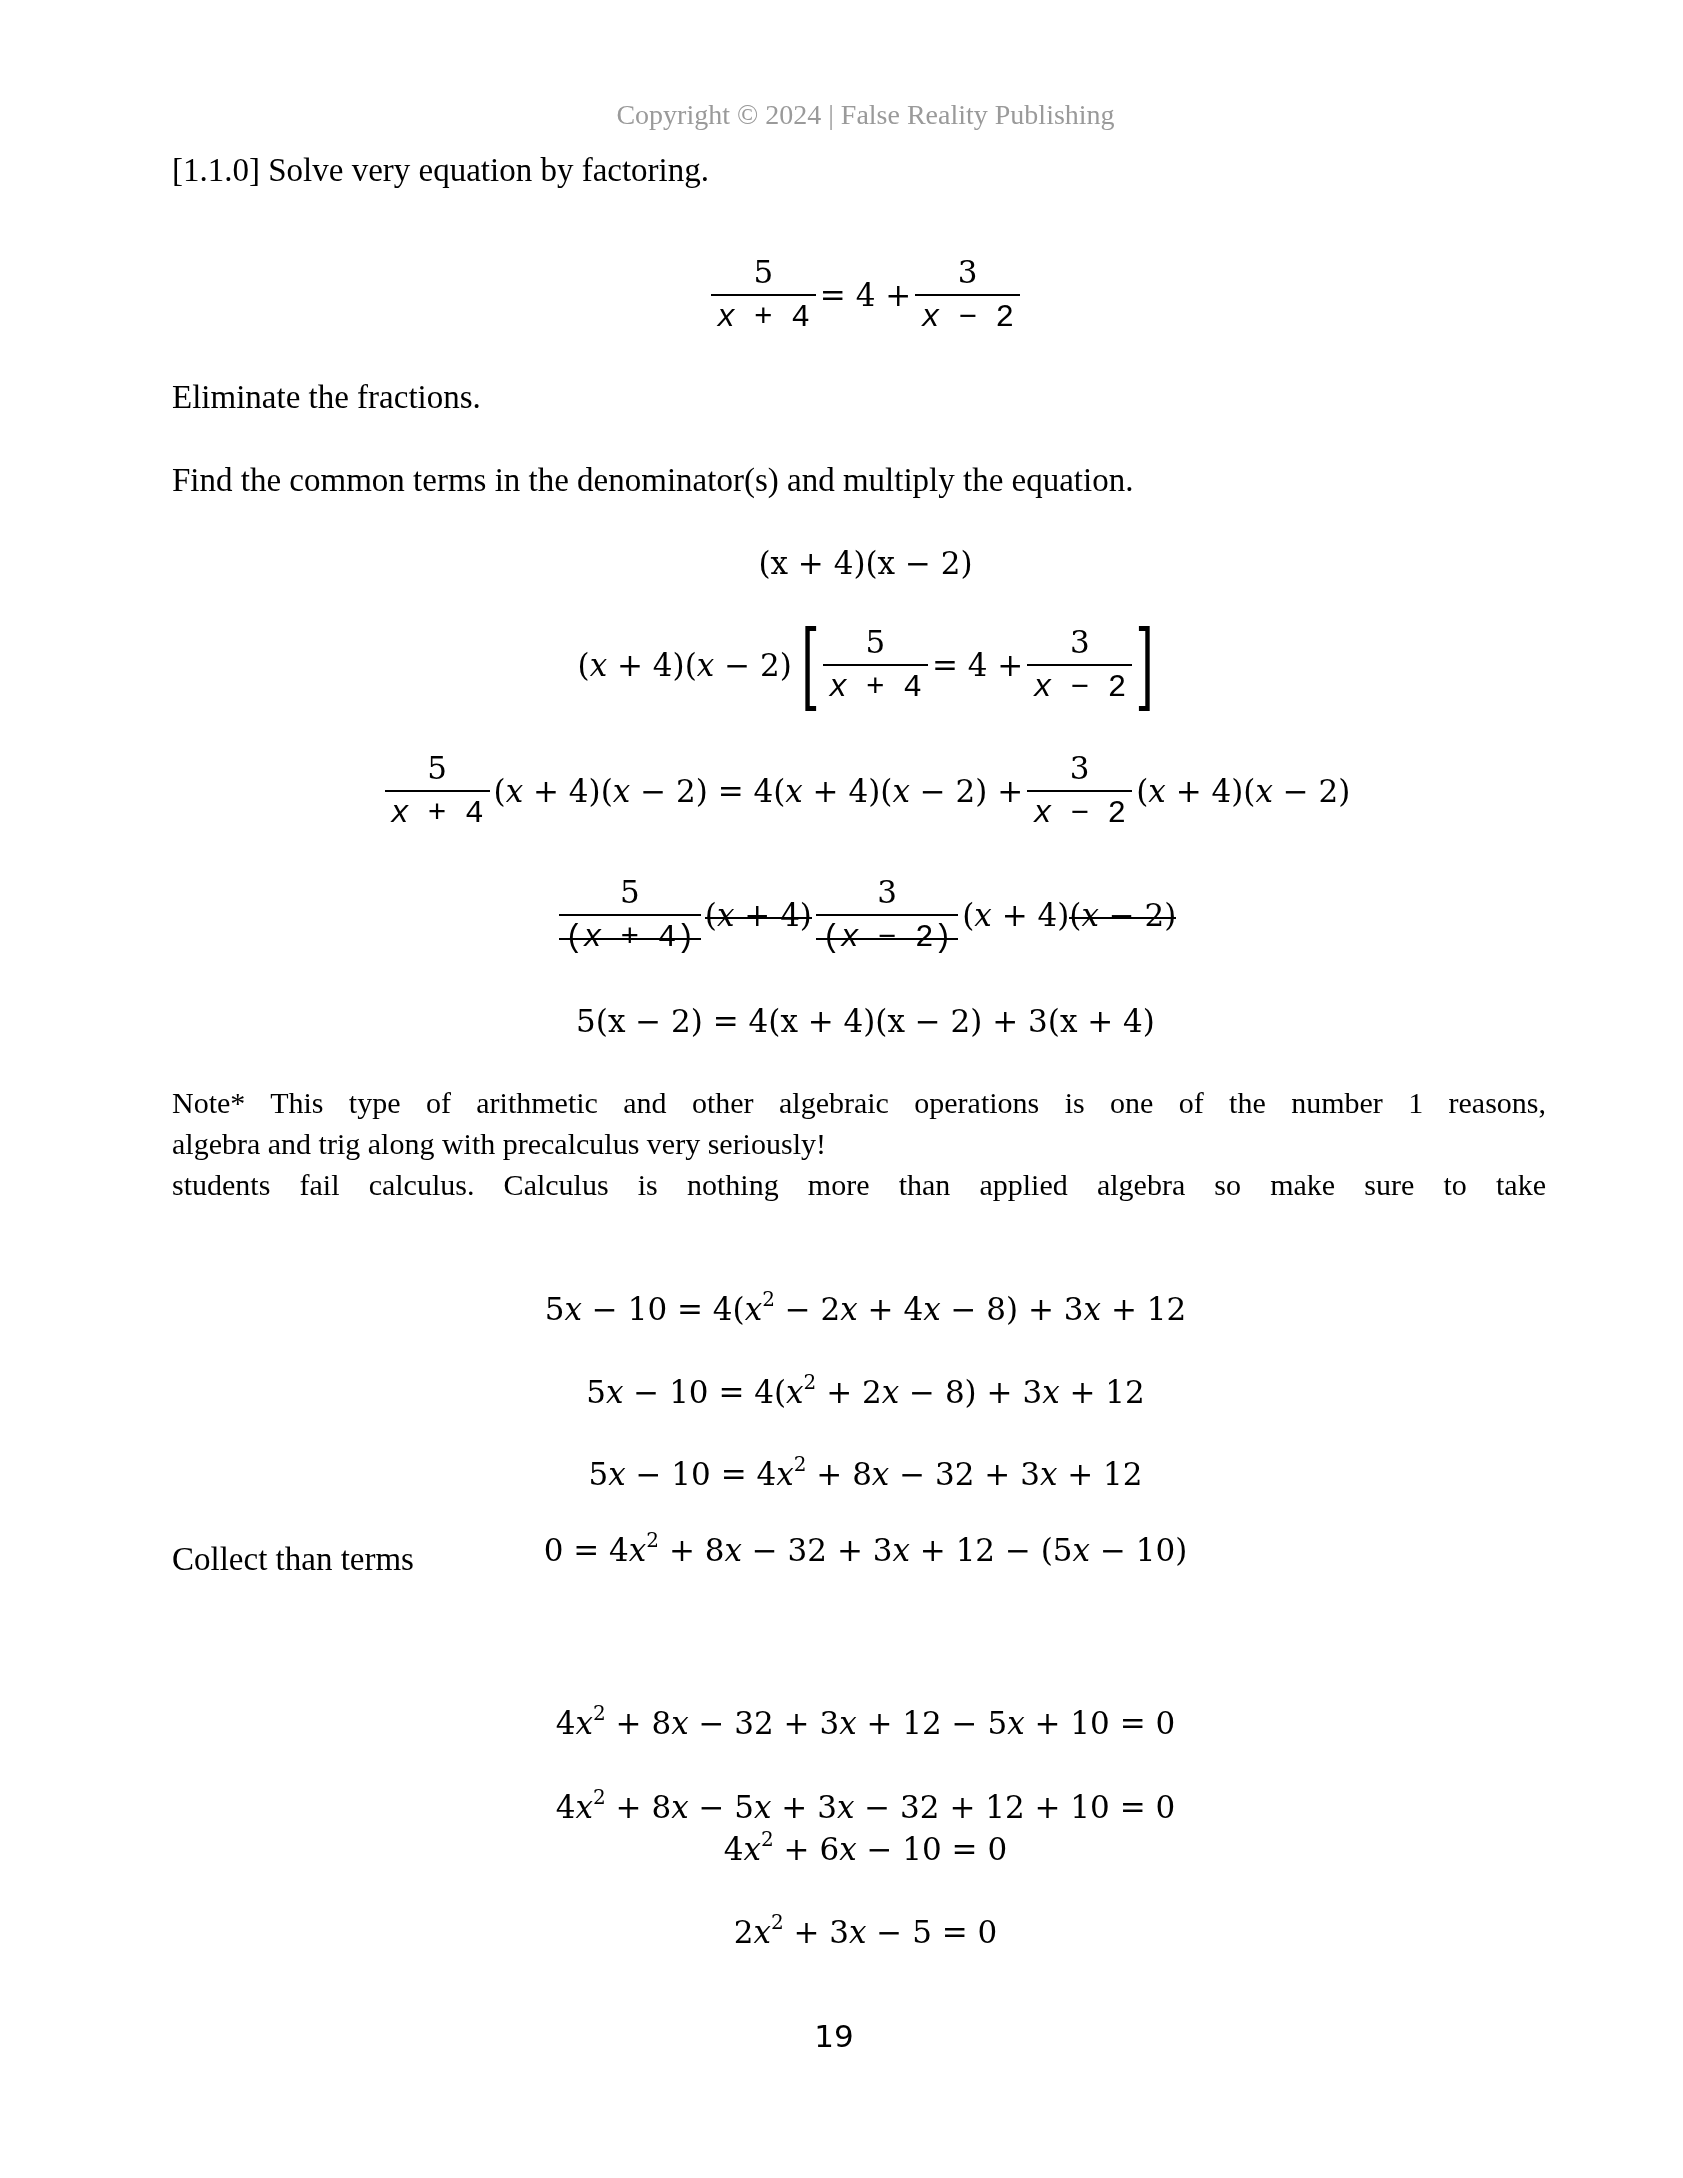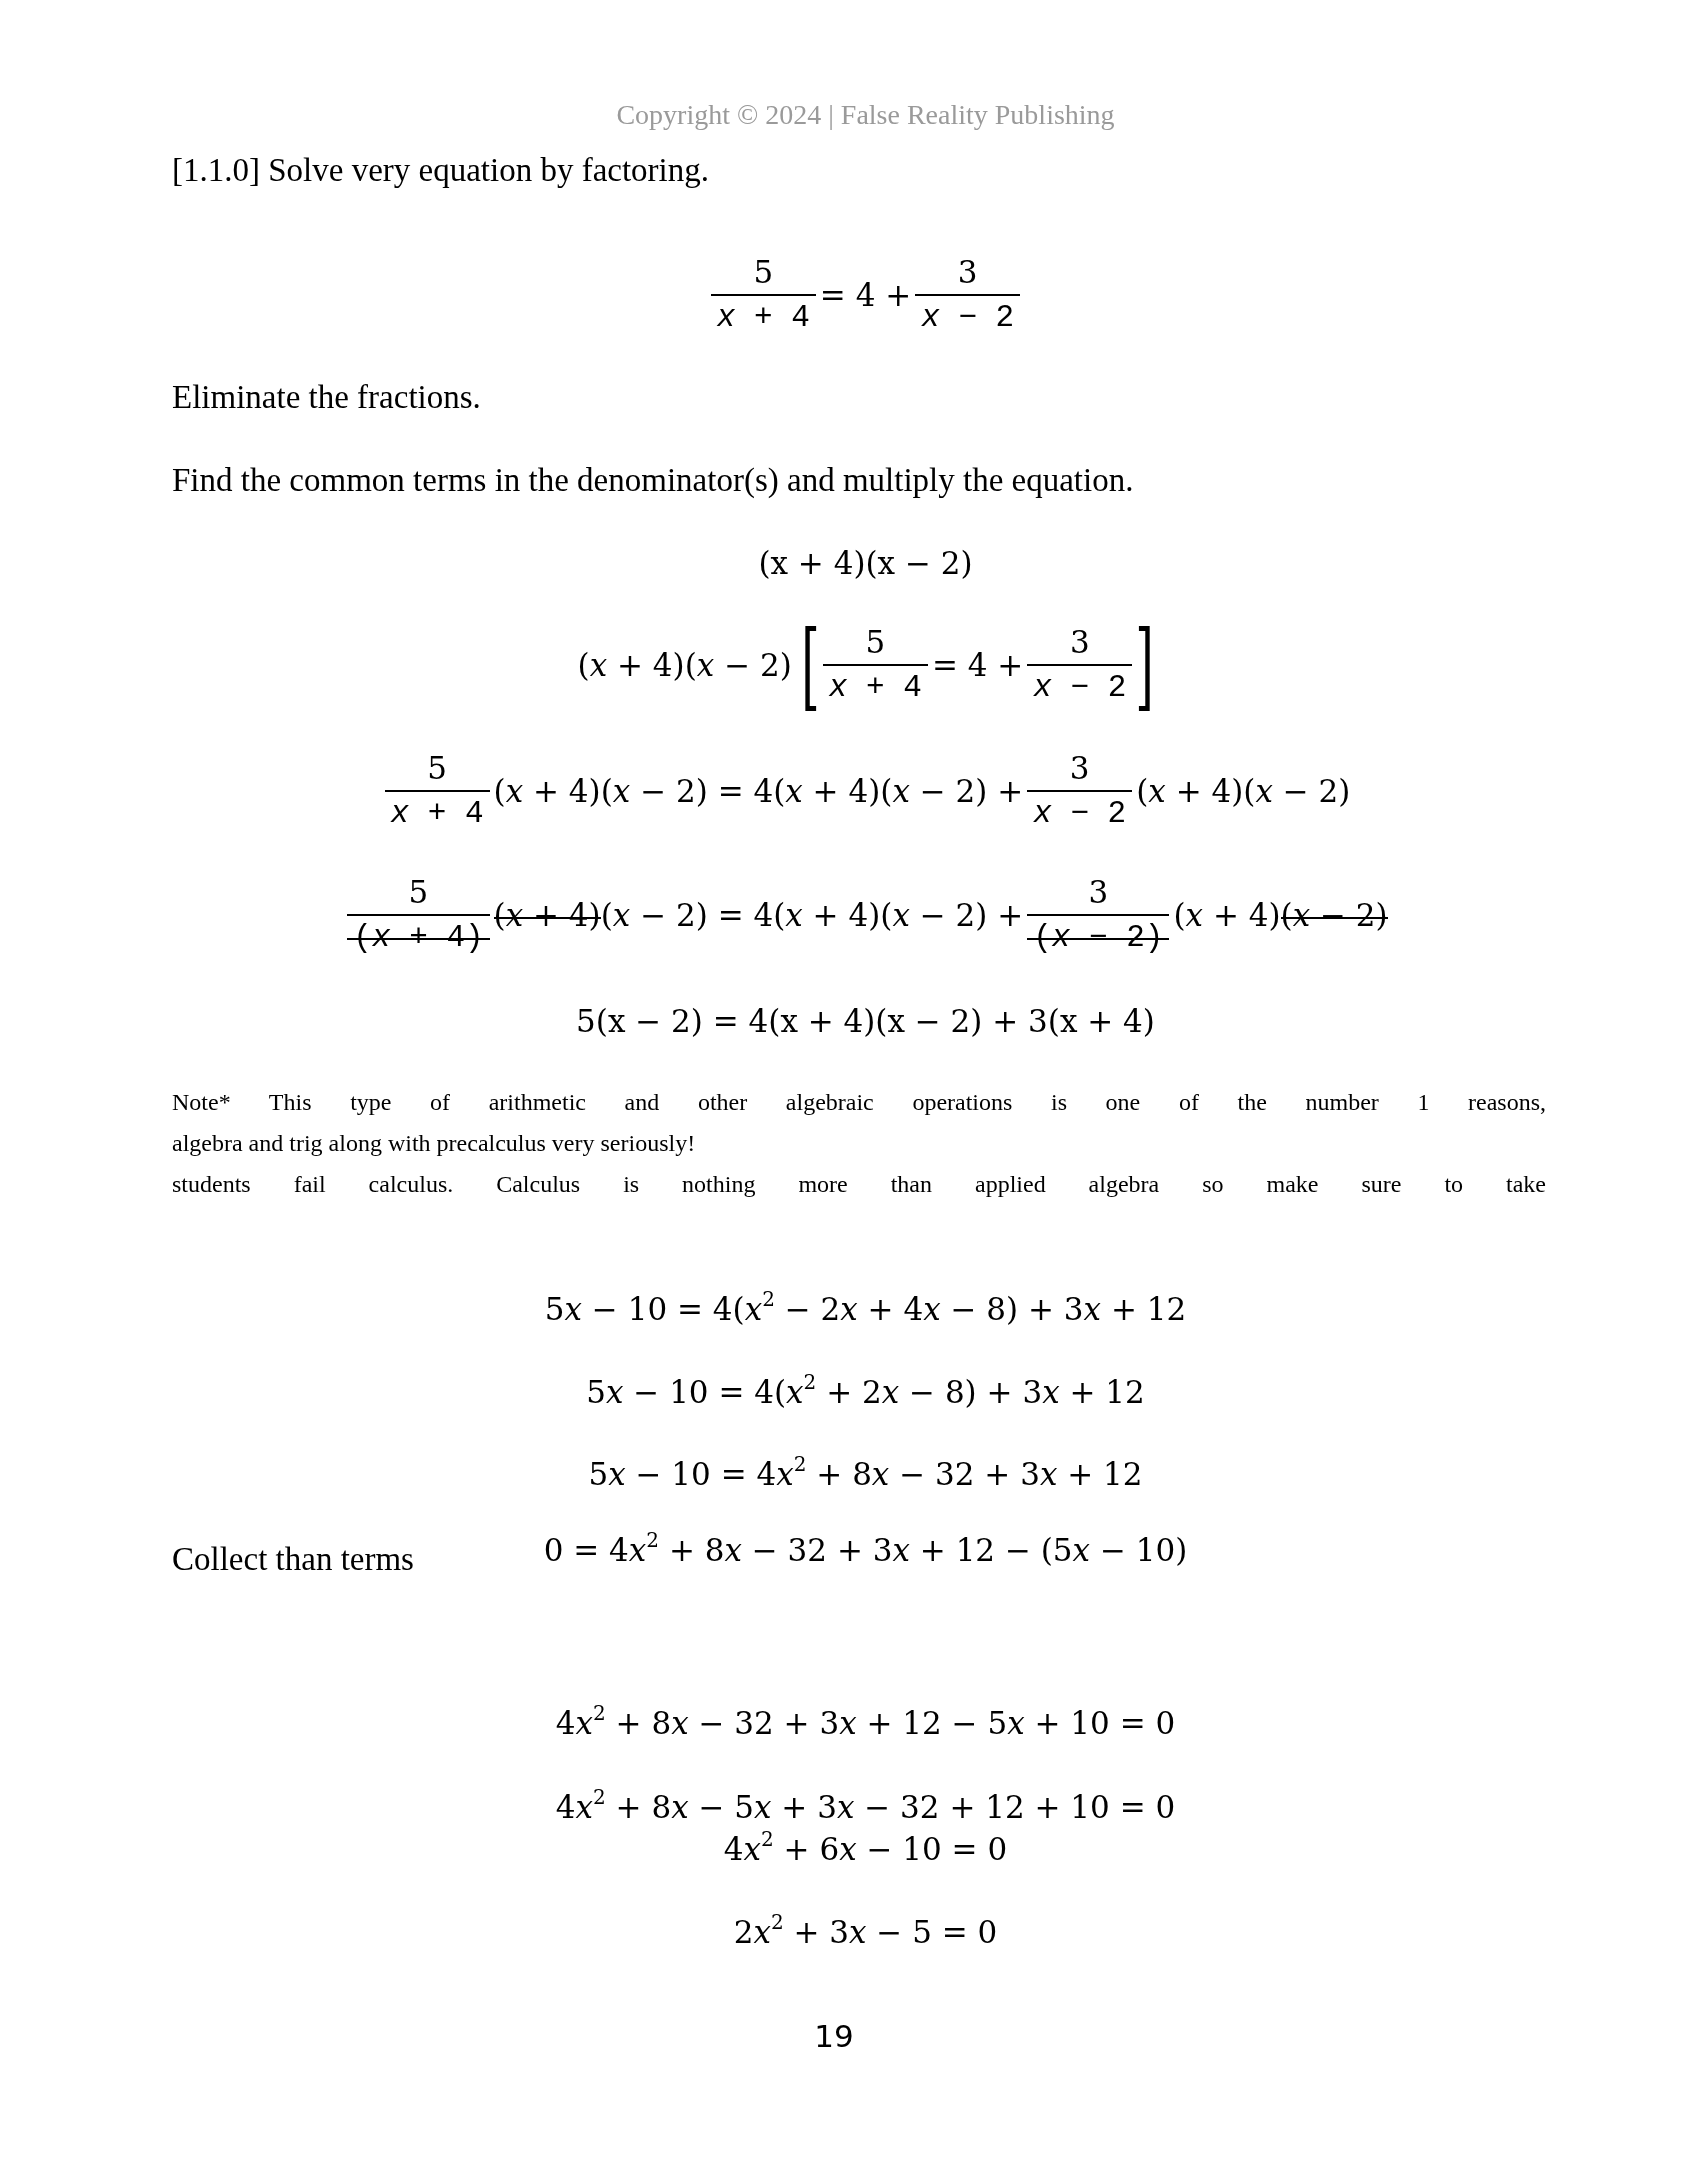--- a/index.html
+++ b/index.html
@@ -2,21 +2,21 @@
 <html><head>
 <meta charset="utf-8">
 <style>
   html, body { margin: 0; padding: 0; background: #ffffff; }
   body { width: 1683px; height: 2178px; position: relative; overflow: hidden;
          font-family: "Liberation Serif", "DejaVu Serif", serif; color: #000; }
   .abs { position: absolute; margin-left: 24px; }
   .copyright { top: 99px; left: 0; width: 1683px; text-align: center;
                font-size: 28px; color: #9a9a9a; }
   .text { left: 148px; font-size: 33px; line-height: 42px; white-space: nowrap; }
-  .para { left: 148px; width: 1374px; font-size: 24px; line-height: 41px; text-align: justify; }
+  .para { left: 148px; width: 1374px; font-size: 30px; line-height: 41px; text-align: justify; }
   .para span.line { display: block; text-align: justify; text-align-last: justify; }
   .para span.line.last { text-align-last: left; }
   .math { left: 0; width: 1683px; text-align: center; font-family: "DejaVu Serif", "Liberation Serif", serif;
           font-size: 31px; white-space: nowrap; line-height: 40px; }
   .mrow { display: inline-flex; align-items: center; }
   .frac { display: inline-flex; flex-direction: column; align-items: center; vertical-align: middle; margin: 0 4px; }
   .frac .num { padding: 0 6px 4px; line-height: 36px; }
   .frac .den { padding: 4px 6px 0; line-height: 36px; border-top: 2.5px solid #000; font-family: Liberation Mono, monospace; }
   .frac .den.strike, .strike { position: relative; }
   .strike::after { content: ""; position: absolute; left: 0; right: 0; top: 54%; border-top: 2.5px solid #000; }
@@ -86,21 +86,20 @@
   </span>
 </div>
 
 <div class="abs math" style="top:872px">
   <span class="mrow">
     <span class="frac">
       <span class="num">5</span>
       <span class="den strike">(<i class="v">x</i> + 4)</span>
     </span>
     <span class="strike">(<i class="v">x</i> + 4)</span>
-    <span>(<i class="v">x</i> − 2) = 4(<i class="v">x</i> + 4)(<i class="v">x</i> − 2) +</span>
     <span class="frac">
       <span class="num">3</span>
       <span class="den strike">(<i class="v">x</i> − 2)</span>
     </span>
     <span>(<i class="v">x</i> + 4)</span>
     <span class="strike">(<i class="v">x</i> − 2)</span>
   </span>
 </div>
 
 <div class="abs math" style="top:1001px">5(x − 2) = 4(x + 4)(x − 2) + 3(x + 4)</div>

